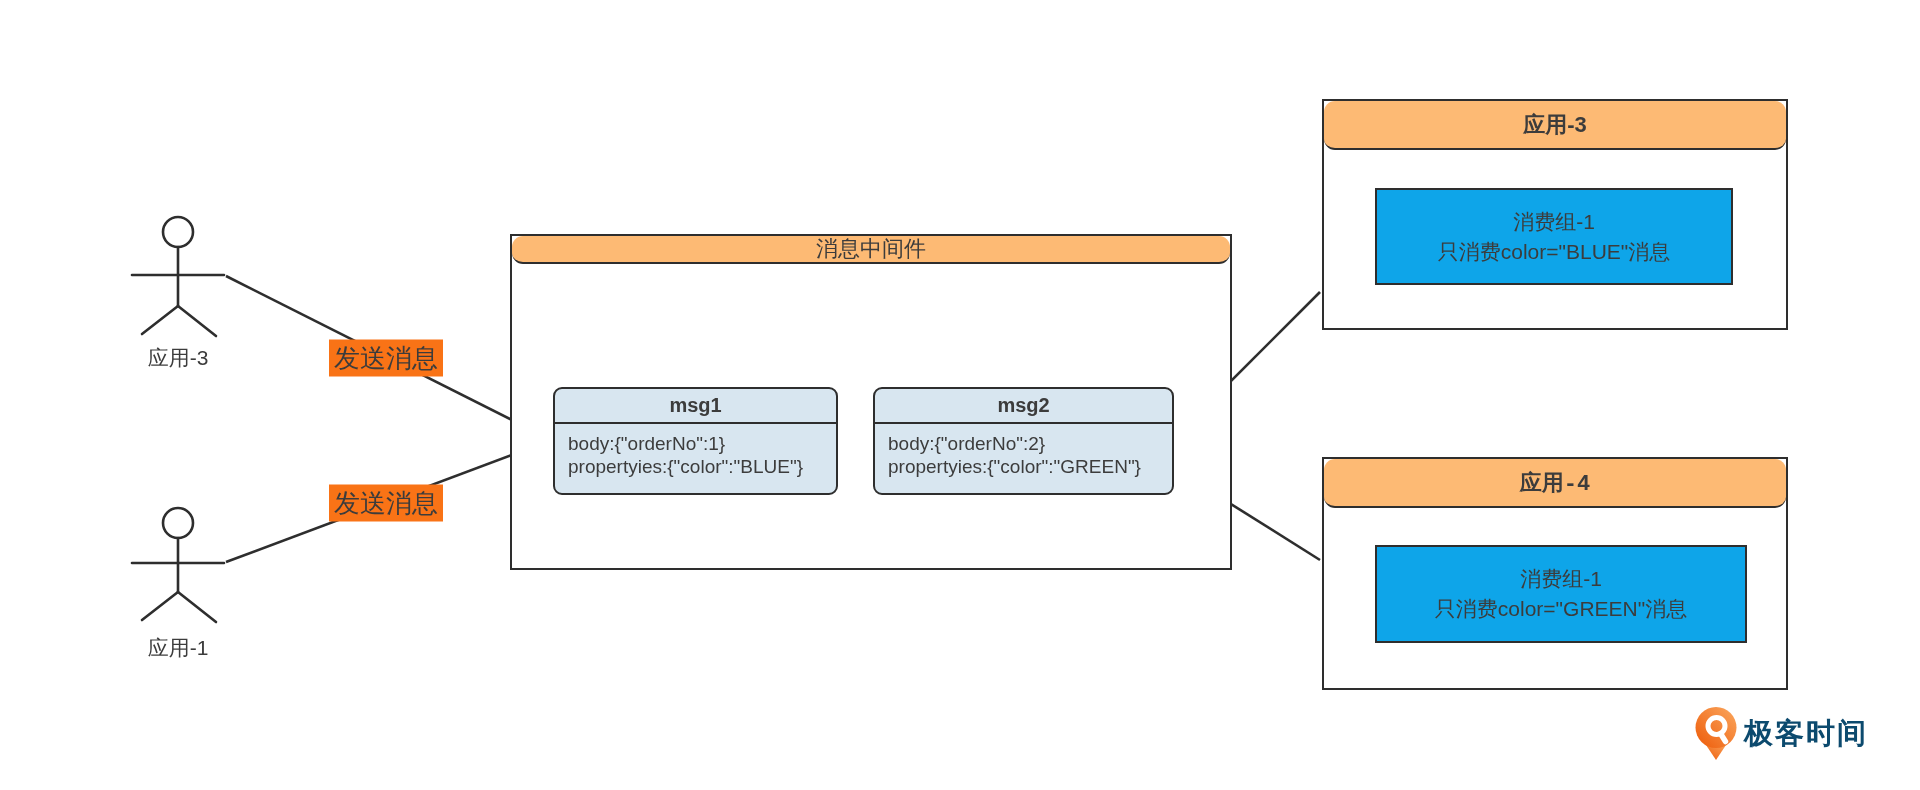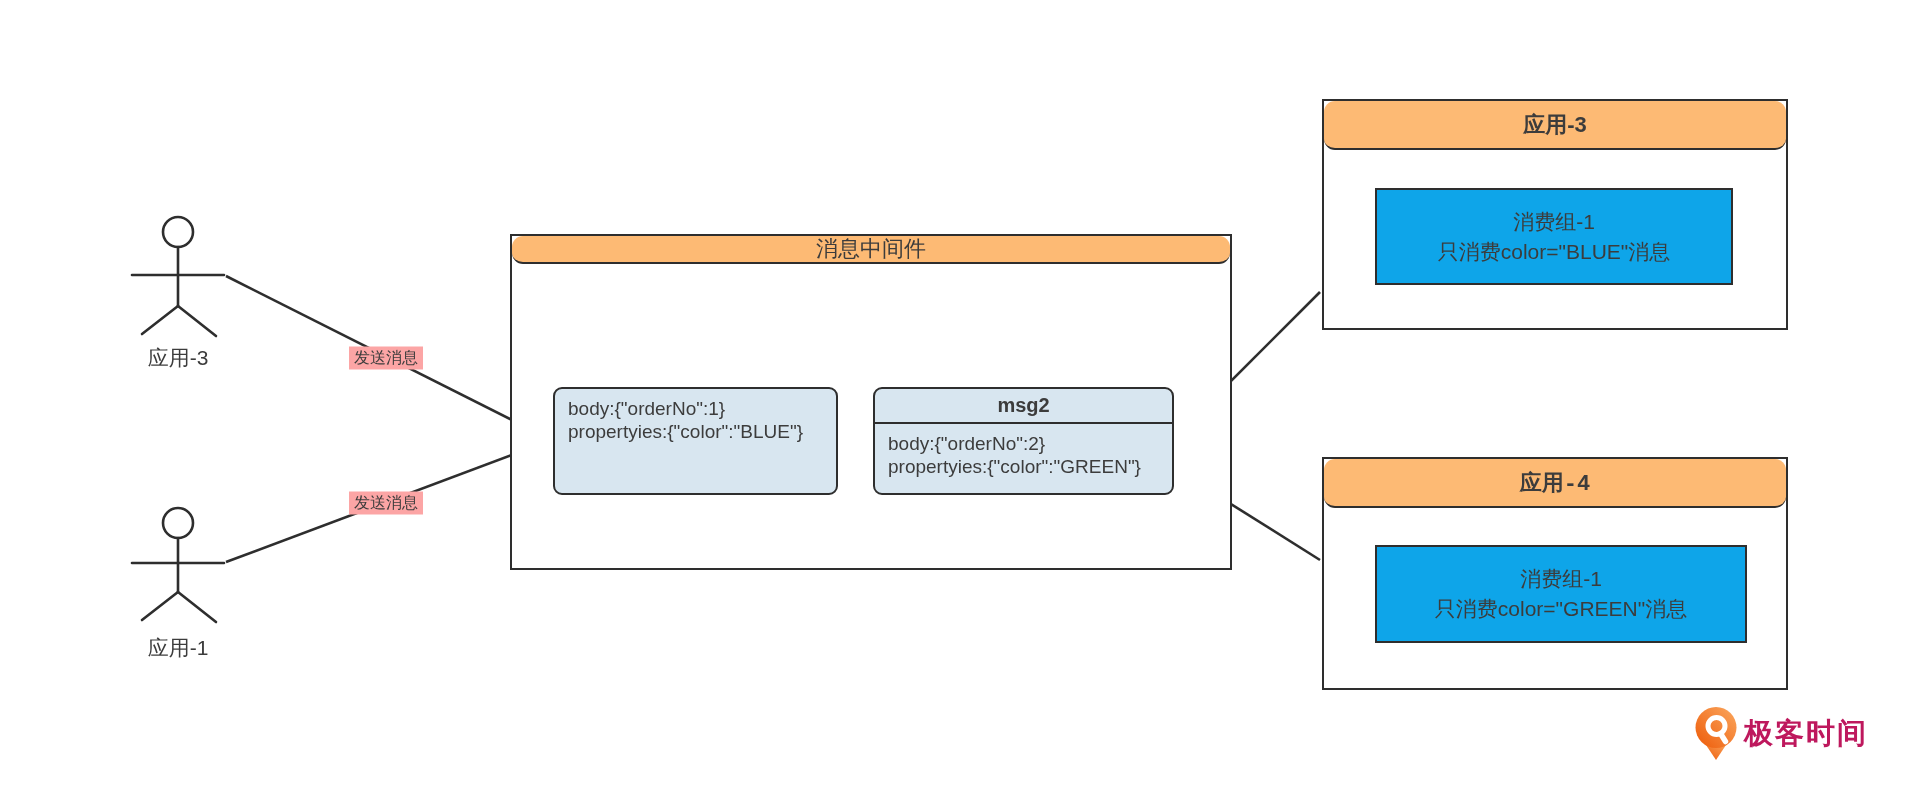--- a/index.html
+++ b/index.html
@@ -25,26 +25,26 @@
     display:flex;align-items:center;justify-content:center;font-size:20px;font-weight:bold;
   }
   .msg-body{padding:8px 6px 0 13px;font-size:19px;line-height:23px;}
   .inner-box{
     position:absolute;box-sizing:border-box;border:2.5px solid #2e2e2e;background:#0ea5e9;
     display:flex;flex-direction:column;align-items:center;justify-content:center;
     font-size:21px;line-height:30px;text-align:center;
   }
   .actor-label{position:absolute;width:200px;text-align:center;font-size:21px;}
   .send-label{
-    position:absolute;transform:translate(-50%,-50%);background:#fca5a5;
-    padding:1px 5px;font-size:16px;white-space:nowrap;
+    position:absolute;transform:translate(-50%,-50%);background:#f97316;
+    padding:1px 5px;font-size:26px;white-space:nowrap;
   }
   .logo-text{
     position:absolute;left:1744px;top:714px;font-size:29px;font-weight:bold;
-    color:#be185d;letter-spacing:2px;white-space:nowrap;
+    color:#0c4a6e;letter-spacing:2px;white-space:nowrap;
   }
 </style>
 </head>
 <body>
 
 <div class="stage">
 
   <svg class="layer" viewBox="0 0 1920 790">
     <defs>
       <marker id="arrowhead" markerUnits="userSpaceOnUse" markerWidth="18" markerHeight="14" refX="15" refY="7" orient="auto">
@@ -80,20 +80,21 @@
 
   <div class="send-label" style="left:386px;top:358px;">发送消息</div>
   <div class="send-label" style="left:386px;top:503px;">发送消息</div>
 
   <div class="box" style="left:510px;top:234px;width:722px;height:336px;">
     <div class="box-header hdr-22" style="height:28px;">消息中间件</div>
   </div>
 
 
   <div class="msg-box" style="left:553px;top:387px;width:285px;height:108px;">
+    <div class="msg-header">msg1</div>
     <div class="msg-body">
       <div>body:{"orderNo":1}</div>
       <div>propertyies:{"color":"BLUE"}</div>
     </div>
   </div>
 
   <div class="msg-box" style="left:873px;top:387px;width:301px;height:108px;">
     <div class="msg-header">msg2</div>
     <div class="msg-body">
       <div>body:{"orderNo":2}</div>

